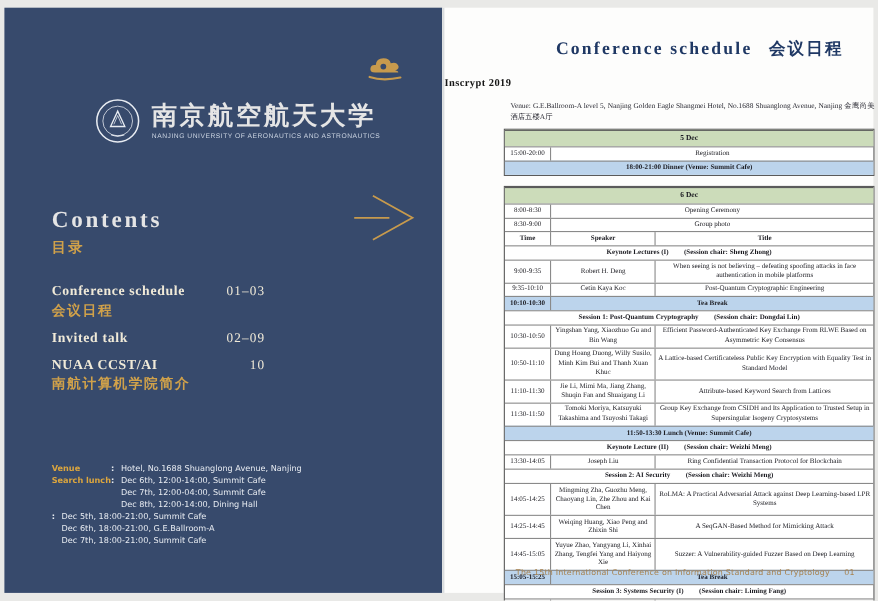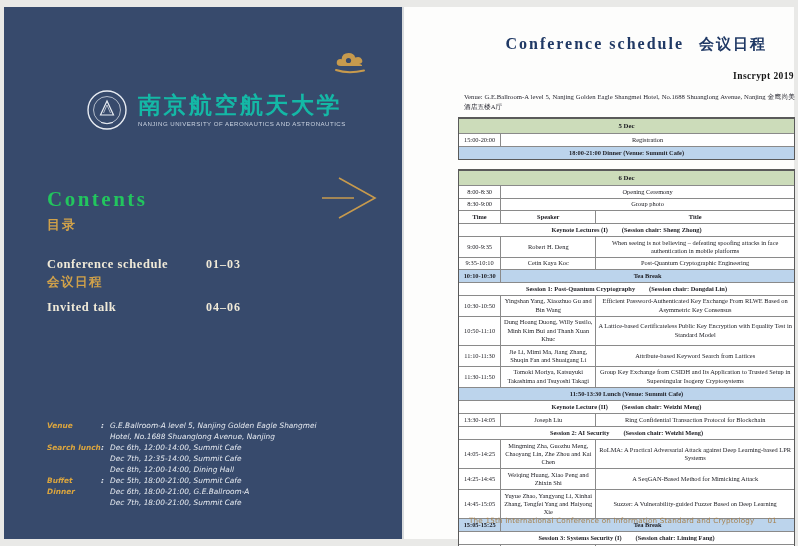--- a/index.html
+++ b/index.html
@@ -7,48 +7,48 @@
   body { background:#e9e9e7; font-family:"Liberation Serif", serif; position:relative; overflow:hidden; }
 
   .canvas { position:absolute; left:0; top:0; width:798px; height:546px; }
 
   
   .page-left { position:absolute; left:4px; top:7px; width:398px; height:532px; background:var(--navy,#374a6c); }
 
   .cloud { position:absolute; right:28px; top:42px; }
   .logo-row { position:absolute; left:82px; top:82px; display:flex; align-items:center; }
   .seal { flex:none; margin-right:10px; }
-  .uni-cn { font-size:23px; font-weight:bold; color:#14b8a6; letter-spacing:2.5px; font-family:"Liberation Serif",serif; line-height:1.1; }
+  .uni-cn { font-size:23px; font-weight:bold; color:#e5e5e5; letter-spacing:2.5px; font-family:"Liberation Serif",serif; line-height:1.1; }
   .uni-en { font-size:6.1px; color:#c9d2e0; letter-spacing:0.48px; margin-top:2px; font-family:"Liberation Sans",sans-serif; }
 
   .arrow { position:absolute; right:24px; top:168px; }
 
   .contents-block { position:absolute; left:43px; top:180px; width:200px; }
-  .contents-title { font-size:21px; font-weight:bold; color:#22c55e; letter-spacing:2.5px; }
+  .contents-title { font-size:21px; font-weight:bold; color:#e5e5e5; letter-spacing:2.5px; }
   .contents-cn { font-size:13px; font-weight:bold; color:var(--gold,#d0a14a); margin-top:4px; letter-spacing:2px; }
   .toc { margin-top:23px; }
   .toc-item { margin-bottom:9px; }
   .toc-l1 { display:flex; justify-content:space-between; align-items:baseline; width:194px; }
   .toc-en { font-size:12.5px; font-weight:bold; color:#f0ead8; letter-spacing:0.6px; }
-  .toc-pg { font-size:12px; font-weight:bold; color:#f0ead8; letter-spacing:1px; }
+  .toc-pg { font-size:12px; font-weight:normal; color:#f0ead8; letter-spacing:1px; }
   .toc-cn { font-size:12.5px; font-weight:bold; color:var(--gold,#d0a14a); margin-top:2px; letter-spacing:1.5px; }
 
   .info-block { position:absolute; left:43px; top:413px; font-family:"DejaVu Sans",sans-serif; font-size:7.4px; line-height:11px; }
-  .info-row { display:flex;font-style:italic; }
+  .info-row { display:flex; }
   .info-label { width:54px; flex:none; color:#dca63e; font-weight:bold; }
   .info-colon { width:9px; flex:none; color:#e7ebf1; font-weight:bold; }
   .info-lines { color:#e7ebf1; }
 
   
   .page-right { position:absolute; left:402px; top:7px; width:392px; height:532px; background:#fdfdfc; border-left:2px solid #d9dcde; }
 
   .r-heading { position:absolute; top:28px; right:27px; text-align:left; color:var(--heading_navy,#1f3864); white-space:nowrap; }
   .r-heading .en { font-size:16px; font-weight:bold; letter-spacing:2px; }
   .r-heading .cn { font-size:15px; font-weight:bold; margin-left:15px; letter-spacing:2px; }
-  .r-subtitle { position:absolute; top:64px; left:0; width:100%; text-align:right; font-size:9.5px; font-weight:bold; color:#151515; letter-spacing:0.4px; }
+  .r-subtitle { position:absolute; top:64px; left:0; width:100%; text-align:left; font-size:9.5px; font-weight:bold; color:#151515; letter-spacing:0.4px; }
   .r-venue { position:absolute; top:85px; left:60px; width:331px; font-size:6.7px; line-height:10px; color:#2a2a33; text-align:justify; }
 
   .tables-wrap { position:absolute; top:110px; left:54px; width:337px; }
   .stable { border:1px solid #5a5a5a; background:#fff; color:#1c1c22; font-size:6.4px; line-height:1.3; margin-bottom:9px; }
   .row { display:flex; border-top:1px solid #8a8a8a; text-align:center; align-items:stretch; }
   .row:first-child { border-top:none; }
   .c { padding:1.6px 2px; display:flex; align-items:center; justify-content:center; }
   .c.t { width:12.6%; flex:none; border-right:1px solid #8a8a8a; }
   .c.s { width:28.4%; flex:none; border-right:1px solid #8a8a8a; }
   .c.ti { flex:1; }
@@ -99,46 +99,51 @@
           <div class="toc-item">
        <div class="toc-l1">
          <span class="toc-en">Conference schedule</span>
          <span class="toc-pg">01–03</span>
        </div>
        <div class="toc-cn">会议日程</div>
      </div>
           <div class="toc-item">
        <div class="toc-l1">
          <span class="toc-en">Invited talk</span>
-         <span class="toc-pg">04–06</span>
+         <span class="toc-pg">02–09</span>
        </div>
+     </div>
+          <div class="toc-item">
+       <div class="toc-l1">
+         <span class="toc-en">NUAA CCST/AI</span>
+         <span class="toc-pg">10</span>
+       </div>
+       <div class="toc-cn">南航计算机学院简介</div>
      </div>
         </div>
     </div>
 
     <div class="info-block" id="info">
         <div class="info-row">
        <span class="info-label">Venue</span>
        <span class="info-colon">:</span>
        <div class="info-lines">
-            <div>G.E.Ballroom-A level 5, Nanjing Golden Eagle Shangmei</div>
             <div>Hotel, No.1688 Shuanglong Avenue, Nanjing</div>
           </div>
      </div>
         <div class="info-row">
        <span class="info-label">Search lunch</span>
        <span class="info-colon">:</span>
        <div class="info-lines">
             <div>Dec 6th, 12:00-14:00, Summit Cafe</div>
-            <div>Dec 7th, 12:35-14:00, Summit Cafe</div>
+            <div>Dec 7th, 12:00-04:00, Summit Cafe</div>
             <div>Dec 8th, 12:00-14:00, Dining Hall</div>
           </div>
      </div>
         <div class="info-row">
-       <span class="info-label">Buffet Dinner</span>
        <span class="info-colon">:</span>
        <div class="info-lines">
             <div>Dec 5th, 18:00-21:00, Summit Cafe</div>
             <div>Dec 6th, 18:00-21:00, G.E.Ballroom-A</div>
             <div>Dec 7th, 18:00-21:00, Summit Cafe</div>
           </div>
      </div>
       </div>
   </div>
 

